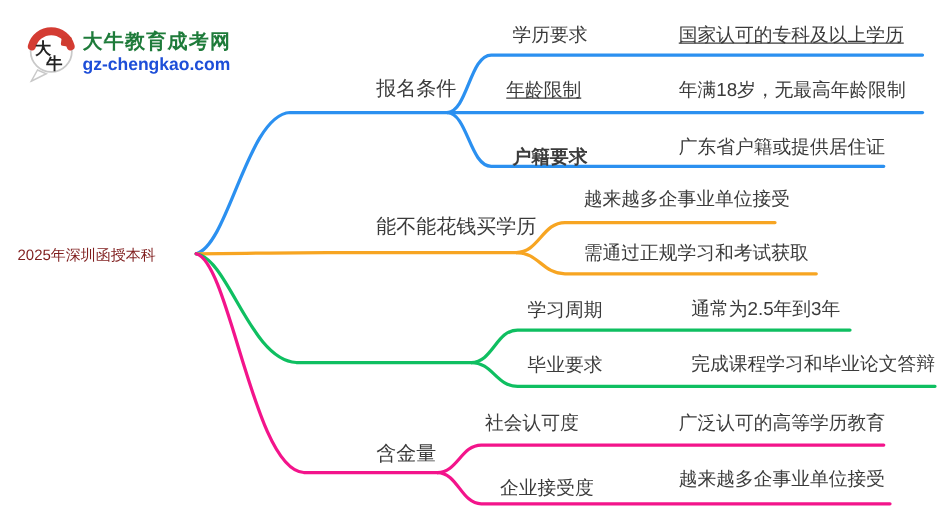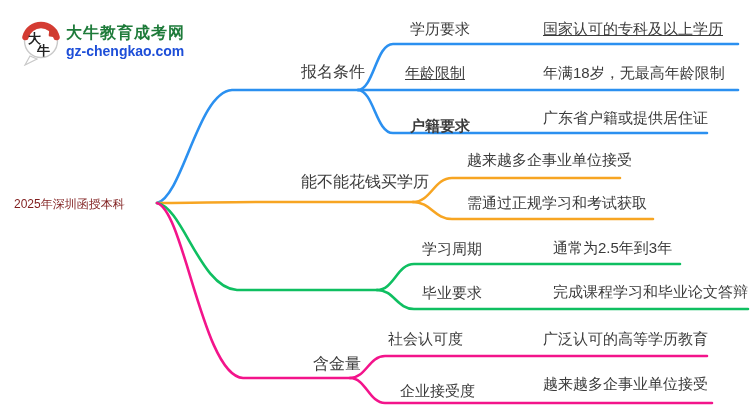--- a/index.html
+++ b/index.html
@@ -77,19 +77,19 @@
 
   <div class="node branch-label" style="left:268px;top:172px;">能不能花钱买学历</div>
   <div class="node" style="left:467px;top:150px;">越来越多企事业单位接受</div>
   <div class="node" style="left:467px;top:193px;">需通过正规学习和考试获取</div>
 
   <div class="node" style="left:422px;top:239px;">学习周期</div>
   <div class="node" style="left:553px;top:238px;">通常为2.5年到3年</div>
   <div class="node" style="left:422px;top:283px;">毕业要求</div>
   <div class="node" style="left:553px;top:282px;">完成课程学习和毕业论文答辩</div>
 
-  <div class="node branch-label" style="left:280px;top:354px;font-family:Liberation Serif, serif;">含金量</div>
+  <div class="node branch-label" style="left:268px;top:354px;font-family:Liberation Serif, serif;">含金量</div>
   <div class="node" style="left:388px;top:329px;">社会认可度</div>
   <div class="node" style="left:543px;top:329px;">广泛认可的高等学历教育</div>
   <div class="node" style="left:400px;top:381px;">企业接受度</div>
   <div class="node" style="left:543px;top:374px;">越来越多企事业单位接受</div>
 
 </div>
 
 </body></html>

